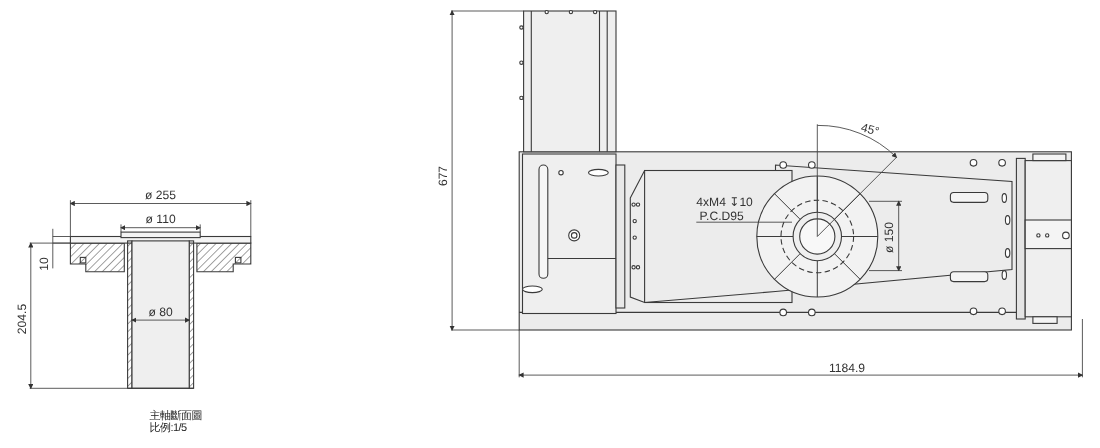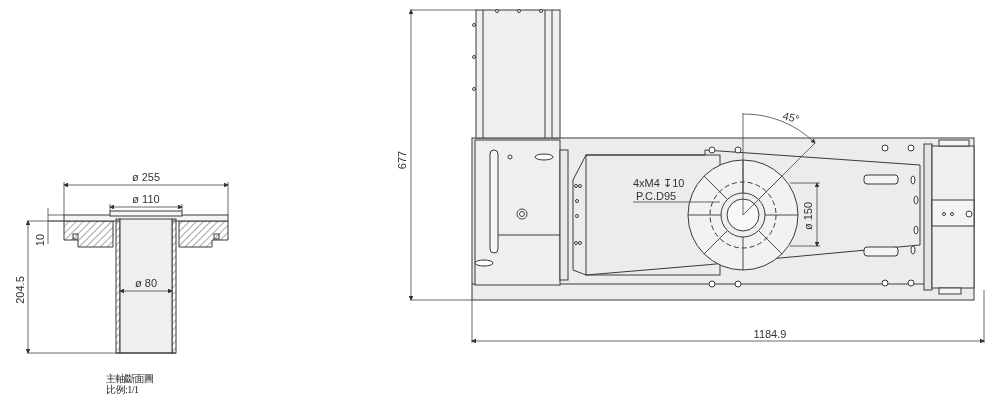--- a/index.html
+++ b/index.html
@@ -1,19 +1,19 @@
 <!DOCTYPE html>
 <html><head>
 <meta charset="utf-8">
 <style>
   html, body { margin:0; padding:0; background:#ffffff; }
   body { width:1000px; height:407px; position:relative; overflow:hidden; font-family:"Liberation Sans", sans-serif; }
   #drawing { position:absolute; left:0; top:0; width:1000px; height:407px; }
   .dim { font-family:"Liberation Sans Narrow","Liberation Sans", sans-serif; font-size:11px; fill:#333; }
-  .caption { position:absolute; left:106px; top:373px; font-family:Liberation Serif, serif; font-size:10px; line-height:11px; color:#222; letter-spacing:-0.5px; }
+  .caption { position:absolute; left:136px; top:373px; font-family:Liberation Sans, sans-serif; font-size:10px; line-height:11px; color:#222; letter-spacing:-0.5px; }
 </style>
 </head>
 <body>
 
 <svg id="drawing" viewBox="0 0 1000 407" xmlns="http://www.w3.org/2000/svg">
   <defs>
     <pattern id="hatch" patternUnits="userSpaceOnUse" width="5" height="5" patternTransform="rotate(45)">
       <line x1="0" y1="0" x2="0" y2="5" stroke="#555" stroke-width="1"></line>
     </pattern>
     <marker id="arr" markerWidth="6" markerHeight="6" refX="5" refY="3" orient="auto-start-reverse">
@@ -165,14 +165,14 @@
   <text class="dim" x="0" y="0" text-anchor="middle" transform="translate(406,160) rotate(-90)">677</text>
   <text class="dim" x="770" y="338" text-anchor="middle">1184.9</text>
   <text class="dim" x="0" y="0" text-anchor="middle" transform="translate(812,216) rotate(-90)">ø 150</text>
   <text class="dim" x="782" y="119" transform="rotate(15,782,119)">45°</text>
   <text class="dim" x="633" y="187">4xM4 ↧10</text>
   <text class="dim" x="636" y="200">P.C.D95</text>
 </svg>
 
 <div class="caption">
   <div>主軸斷面圖</div>
-  <div>比例:1/1</div>
+  <div>比例:1/5</div>
 </div>
 
 </body></html>

